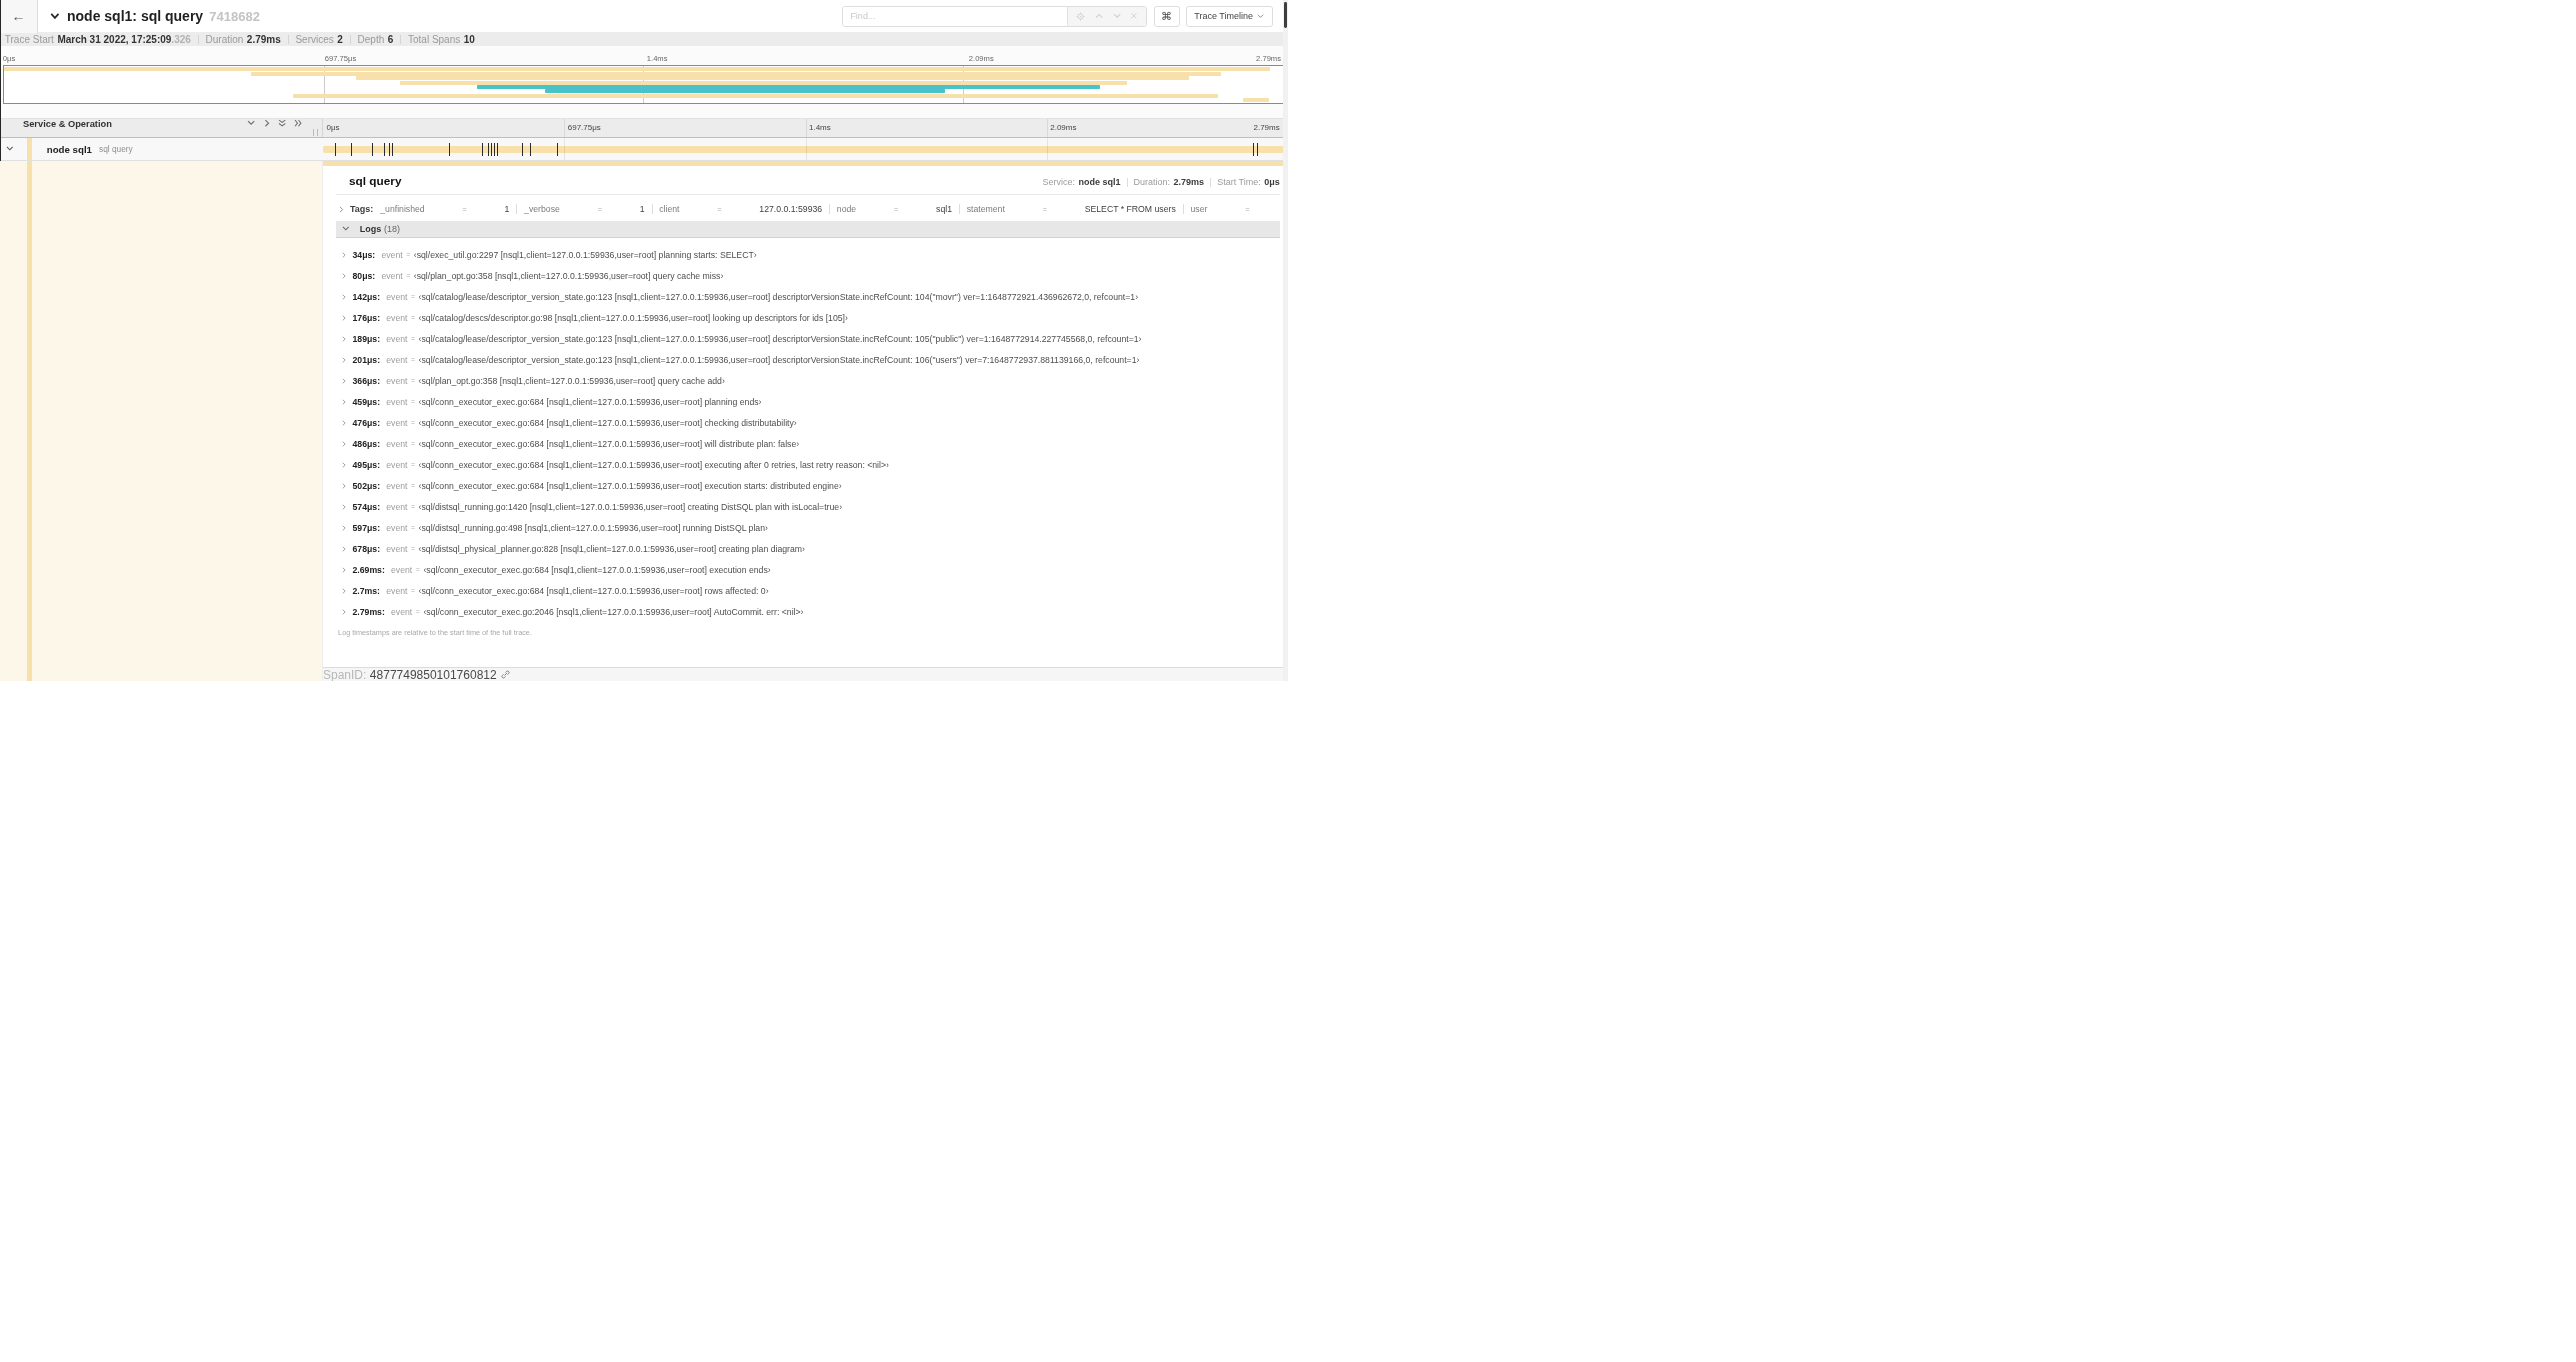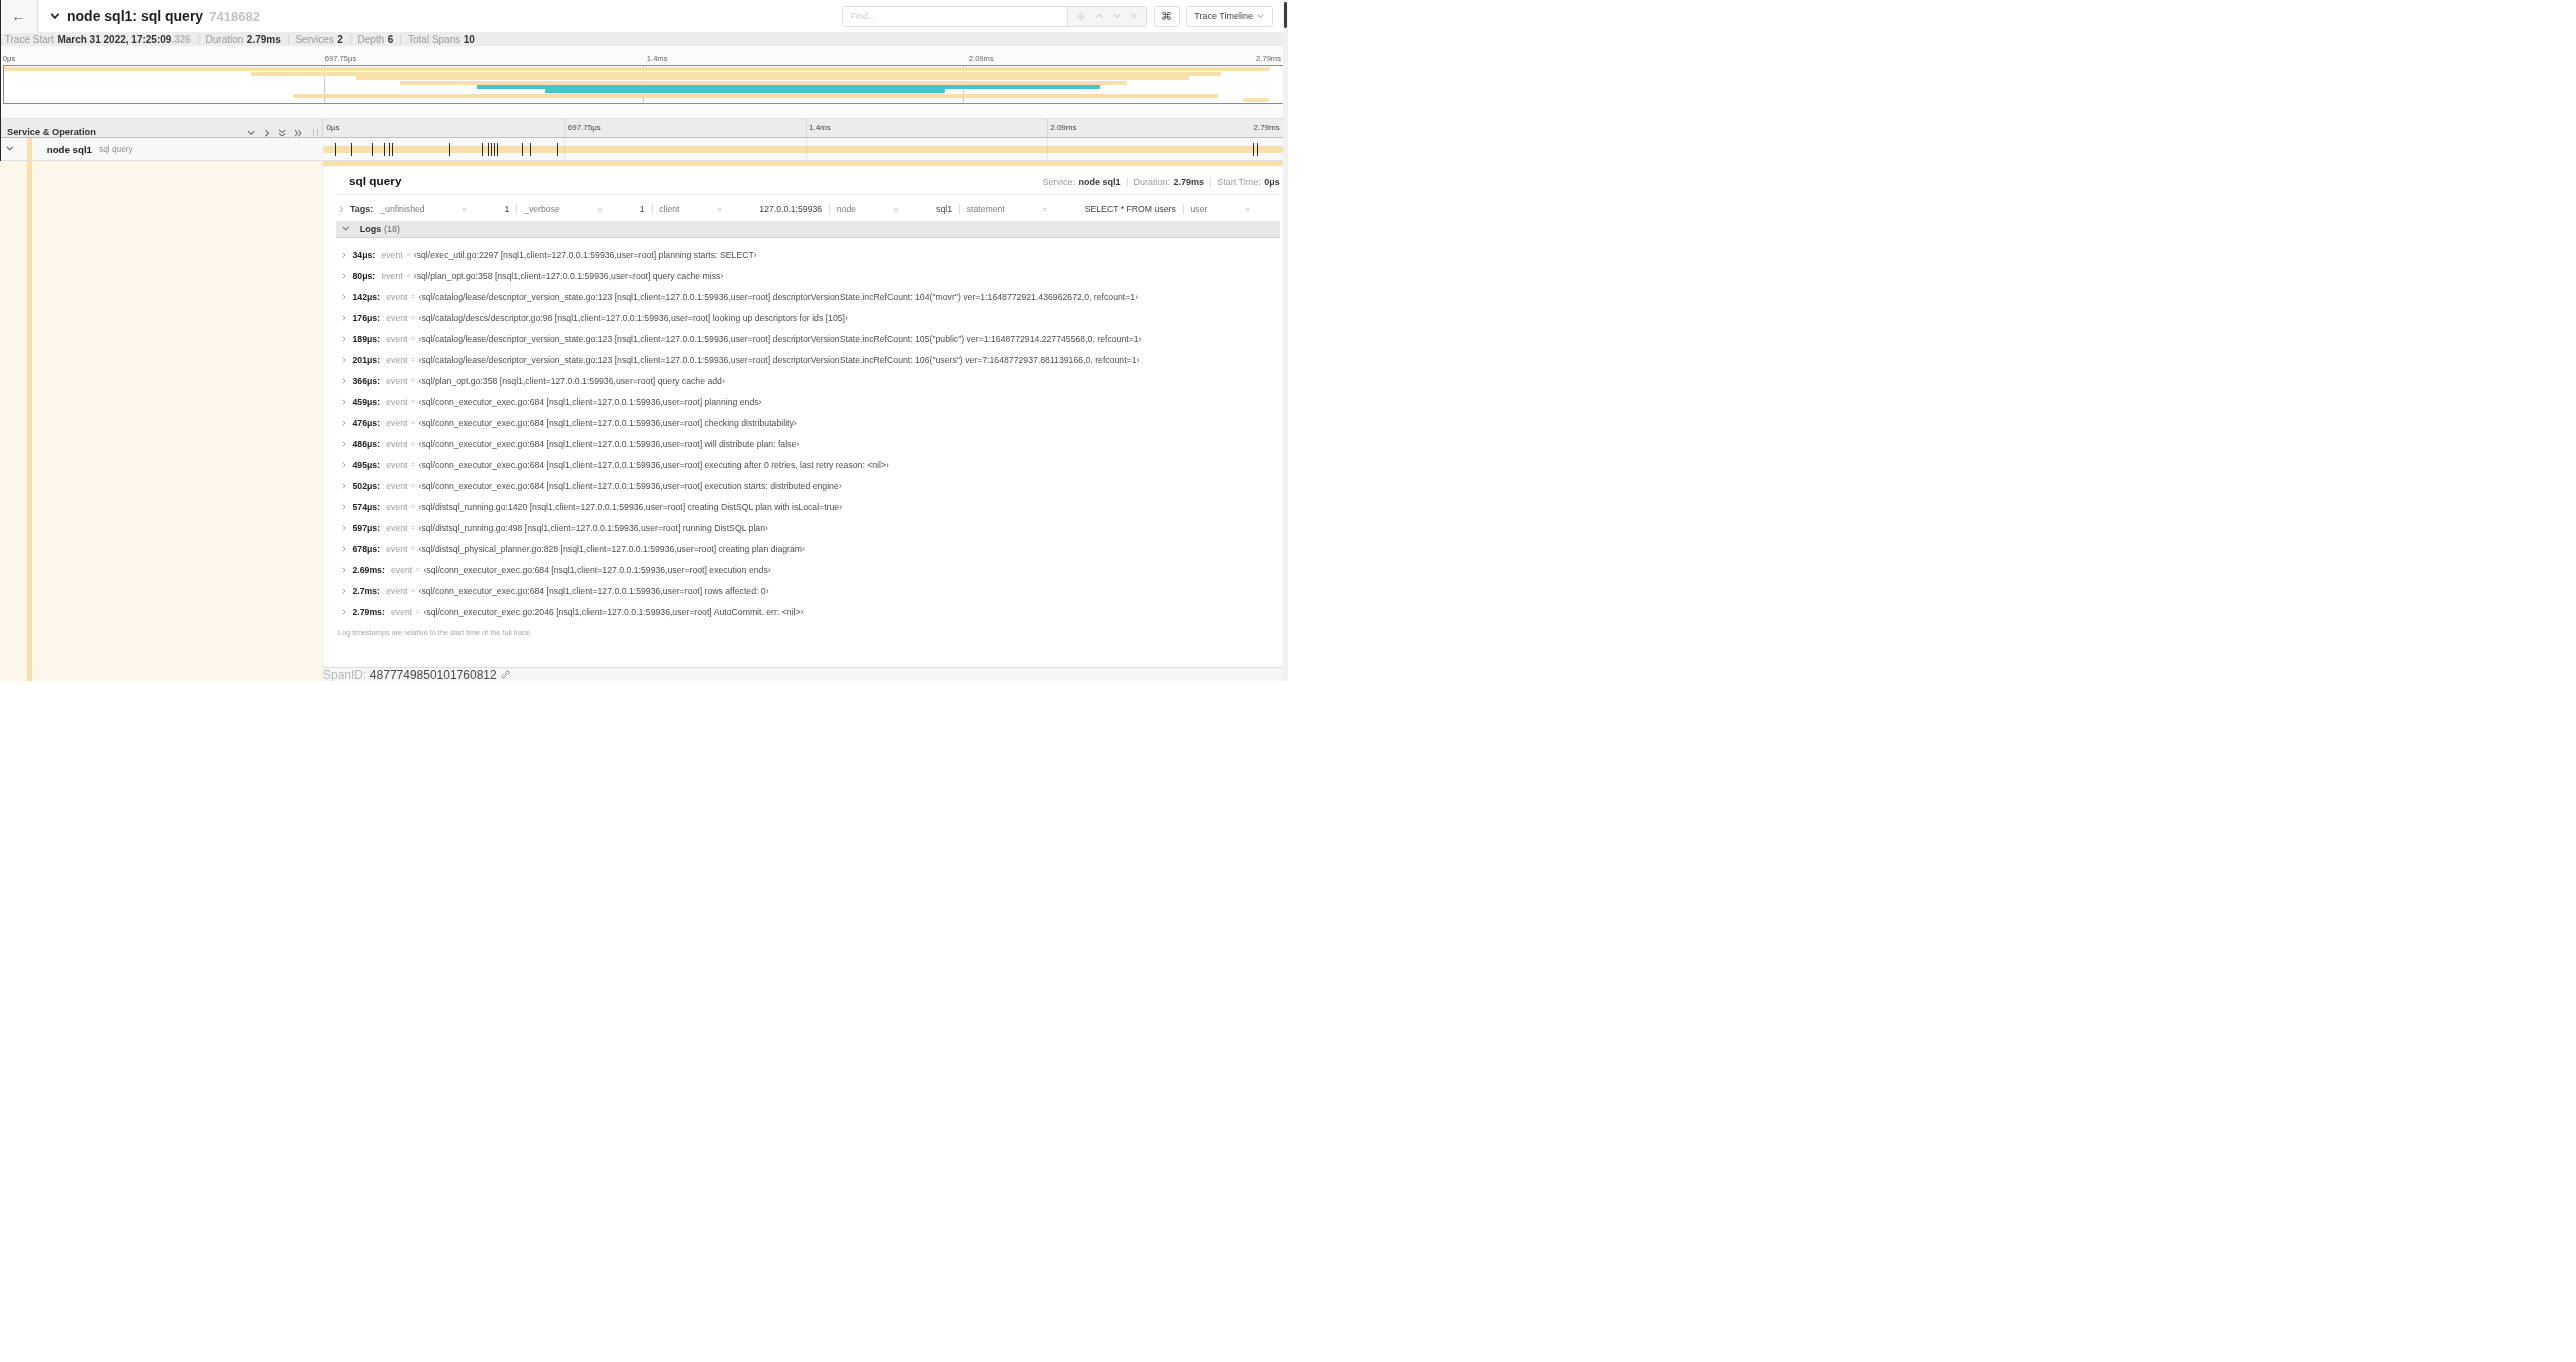--- a/index.html
+++ b/index.html
@@ -34,21 +34,21 @@
   
   #minimap-sec { position:absolute; left:0; top:46px; width:1288px; height:73px; background:#fbfbfb; border-bottom:0.7px solid #e2e2e2; }
   #minimap-ticks { position:relative; height:19.4px; }
   .mm-tick { position:absolute; bottom:2.8px; font-size:7.6px; color:#666; white-space:nowrap; }
   #minimap-canvas { position:relative; margin:0 4.2px 0 2.8px; height:39px; background:#fff; border:1.4px solid #8a8a8a; overflow:hidden; cursor:crosshair; }
   .mm-grid { position:absolute; top:0; bottom:0; width:0.7px; background:#cccccc; }
   .mm-bar { position:absolute; height:3.9px; border-radius:0.7px; }
 
   
   #tl-header { position:absolute; left:0; top:119px; width:1288px; height:19.4px; background:#ececec; border-bottom:0.7px solid #bfbfbf; display:flex; }
-  .tl-left { width:323px; flex:0 0 auto; position:relative; display:flex; align-items:flex-end; border-right:0.7px solid #d4d4d4; }
+  .tl-left { width:323px; flex:0 0 auto; position:relative; display:flex; align-items:flex-start; border-right:0.7px solid #d4d4d4;padding-left:16px; }
   .so-title { font-size:9.3px; font-weight:bold; color:#333; margin-left:7px; flex:1; }
   .so-icons { display:flex; align-items:center; gap:7.6px; color:#6d6d6d; margin-right:19.4px; }
   .so-icons .icon { cursor:pointer; display:flex; }
   .col-grip { position:absolute; right:4.2px; bottom:1.4px; width:4.8px; height:7px; border-left:1.4px solid #bbb; border-right:1.4px solid #bbb; cursor:col-resize; }
   .tl-right { position:relative; flex:1; }
   .tl-tick { position:absolute; top:4.2px; font-size:8px; color:#444; white-space:nowrap; }
   .v-grid { position:absolute; top:0; bottom:0; width:0.7px; background:rgba(0,0,0,0.08); }
 
   
   #span-row { position:absolute; left:0; top:138px; width:1288px; height:23px; background:#f8f8f8; border-bottom:0.7px solid #e0e0e0; box-shadow:0 1.4px 2.1px rgba(0,0,0,0.10); display:flex; cursor:pointer; }

